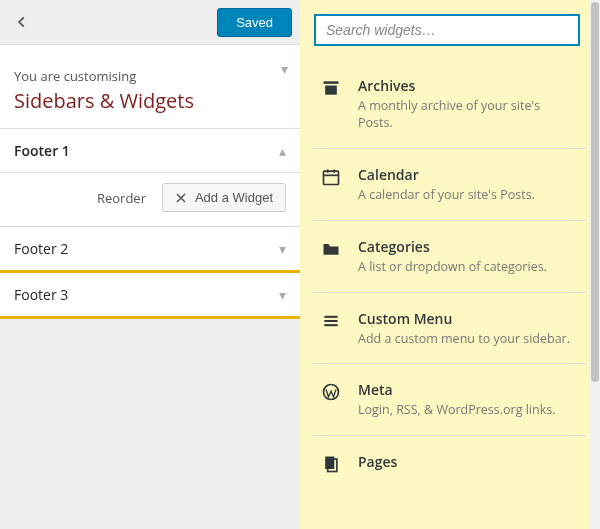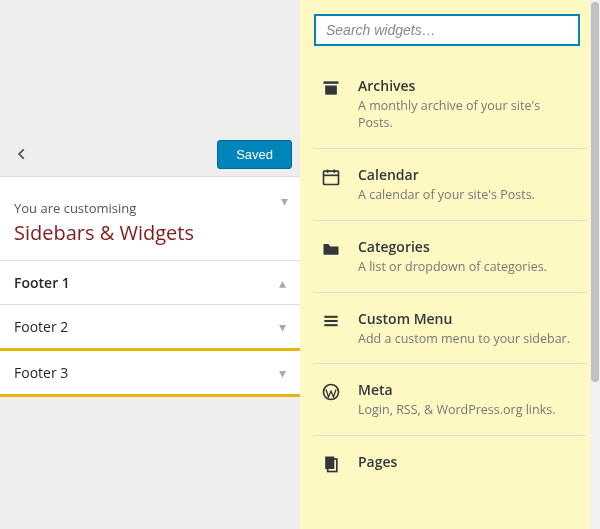--- a/index.html
+++ b/index.html
@@ -1,18 +1,18 @@
 <!DOCTYPE html>
 <html><head>
 <meta charset="utf-8">
 <style>
   * { box-sizing: border-box; margin: 0; padding: 0; }
   html, body { width: 600px; height: 529px; font-family: -apple-system, "Open Sans", "Helvetica Neue", Arial, sans-serif; font-size: 14px; color: #333; background: #eee; overflow: hidden; }
   .app { display: flex; width: 600px; height: 529px; }
-  .left { width: 300px; height: 529px; background: #eee; display: flex; flex-direction: column; justify-content: center; }
+  .left { width: 300px; height: 529px; background: #eee; display: flex; flex-direction: column; }
   .topbar { height: 45px; display: flex; align-items: center; border-bottom: 1px solid #ddd; background: #eee; padding: 0 8px 0 0; }
   .back { width: 44px; height: 44px; display: flex; align-items: center; justify-content: center; color: #555; cursor: pointer; }
   .back svg { width: 14px; height: 14px; }
   .spacer { flex: 1; }
   .saved-btn { background: #0085ba; color: #fff; border: 1px solid #006799; border-radius: 3px; padding: 6px 18px; font-size: 13px; cursor: default; }
   .section-head { background: #fff; padding: 10px 14px 14px 14px; border-bottom: 1px solid #ddd; position: relative; }
   .section-head .customising { color: #555; font-size: 13px; font-weight: 400; margin-top: 12px; }
   .section-head .title { font-size: 20px; color: #7f1d1d; font-weight: 400; margin-top: 2px; }
   .section-caret { position: absolute; right: 12px; top: 14px; color: #aaa; }
   .accordion { background: #fff; }
@@ -57,20 +57,29 @@
     </div>
     <div class="section-head">
       <div class="customising">You are customising</div>
       <div class="title">Sidebars &amp; Widgets</div>
       <div class="section-caret">▾</div>
     </div>
     <div class="accordion">
       <div class="acc-row open">
         <span class="label">Footer 1</span>
         <span class="caret">▴</span>
+      </div>
+      <div class="acc-body">
+        <span class="reorder">Reorder</span>
+        <button class="add-widget">
+          <svg viewBox="0 0 24 24">
+                <path stroke="currentColor" stroke-width="3" d="M4 4 L20 20 M20 4 L4 20"></path>
+              </svg>
+          <span>Add a Widget</span>
+        </button>
       </div>
       <div class="acc-row">
         <span class="label reg">Footer 2</span>
         <span class="caret">▾</span>
       </div>
       <div class="acc-row">
         <span class="label reg">Footer 3</span>
         <span class="caret">▾</span>
       </div>
     </div>

